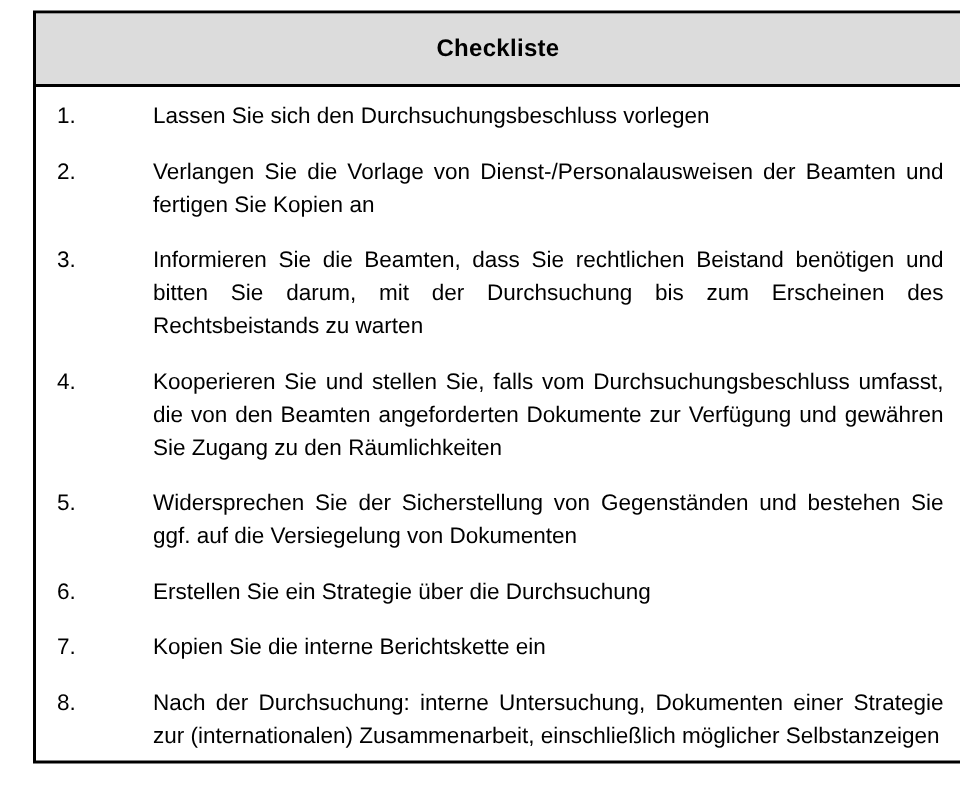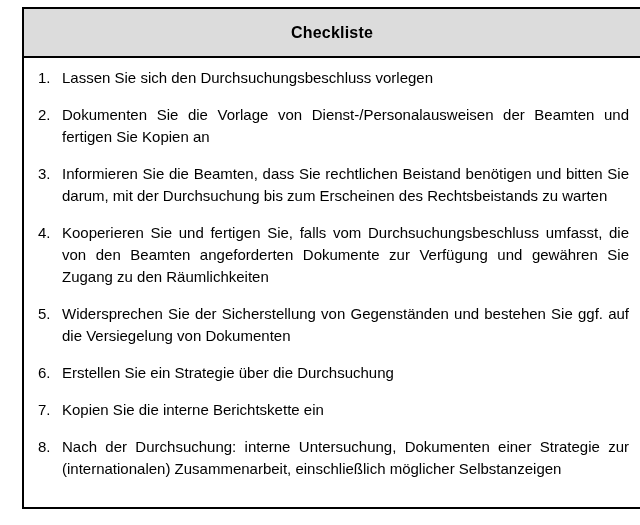--- a/index.html
+++ b/index.html
@@ -57,46 +57,47 @@
   .num {
     flex: 0 0 30px;
     width: 30px;
     padding-left: 6px;
     box-sizing: border-box;
   }
   .text {
     flex: 1 1 auto;
     text-align: justify;
     padding-right: 2px;
+    margin-left: 40px;
   }
 </style>
 </head>
 <body>
 
 <div class="page">
   <div class="box">
     <div class="header">
       <span class="title">Checkliste</span>
     </div>
     <ol class="items">
         <li class="item">
           <span class="num">1.</span>
           <span class="text">Lassen Sie sich den Durchsuchungsbeschluss vorlegen</span>
         </li>
         <li class="item">
           <span class="num">2.</span>
-          <span class="text">Dokumenten Sie die Vorlage von Dienst-/Personalausweisen der Beamten und fertigen Sie Kopien an</span>
+          <span class="text">Verlangen Sie die Vorlage von Dienst-/Personalausweisen der Beamten und fertigen Sie Kopien an</span>
         </li>
         <li class="item">
           <span class="num">3.</span>
           <span class="text">Informieren Sie die Beamten, dass Sie rechtlichen Beistand benötigen und bitten Sie darum, mit der Durchsuchung bis zum Erscheinen des Rechtsbeistands zu warten</span>
         </li>
         <li class="item">
           <span class="num">4.</span>
-          <span class="text">Kooperieren Sie und fertigen Sie, falls vom Durchsuchungsbeschluss umfasst, die von den Beamten angeforderten Dokumente zur Verfügung und gewähren Sie Zugang zu den Räumlichkeiten</span>
+          <span class="text">Kooperieren Sie und stellen Sie, falls vom Durchsuchungsbeschluss umfasst, die von den Beamten angeforderten Dokumente zur Verfügung und gewähren Sie Zugang zu den Räumlichkeiten</span>
         </li>
         <li class="item">
           <span class="num">5.</span>
           <span class="text">Widersprechen Sie der Sicherstellung von Gegenständen und bestehen Sie ggf. auf die Versiegelung von Dokumenten</span>
         </li>
         <li class="item">
           <span class="num">6.</span>
           <span class="text">Erstellen Sie ein Strategie über die Durchsuchung</span>
         </li>
         <li class="item">

